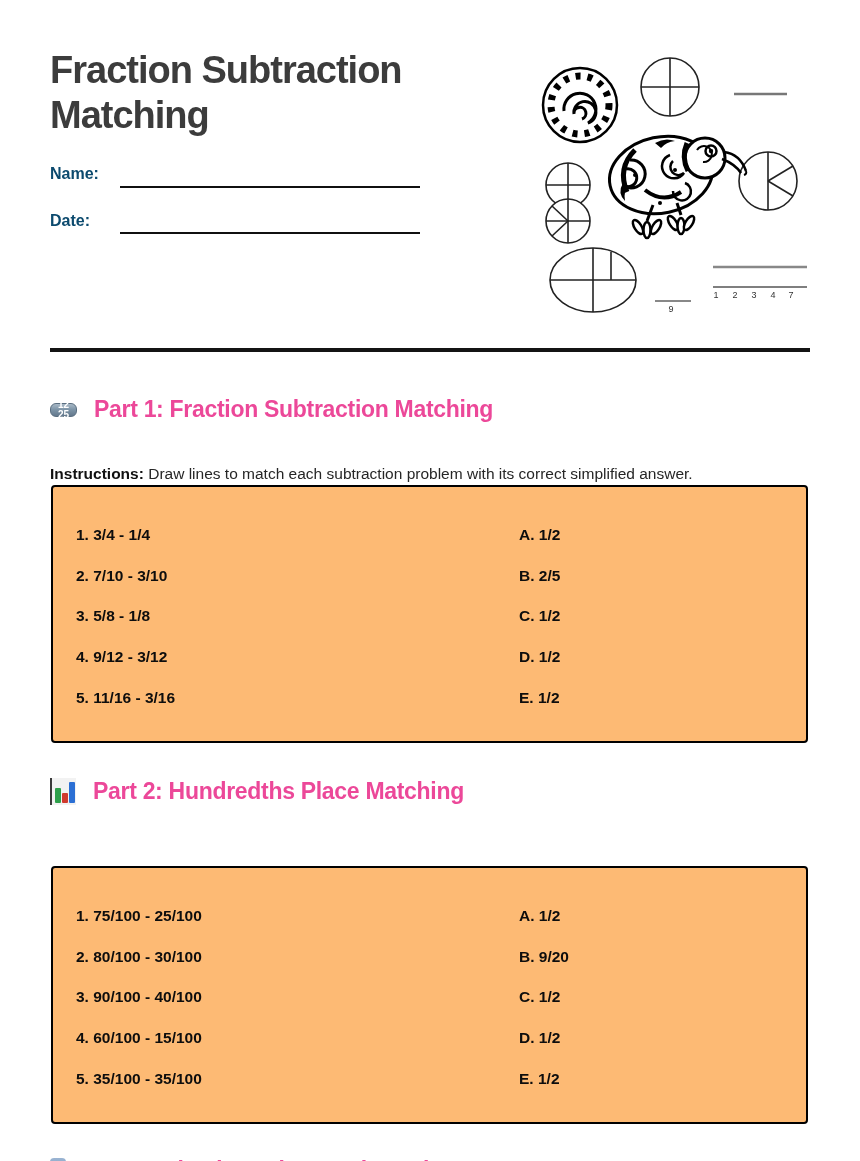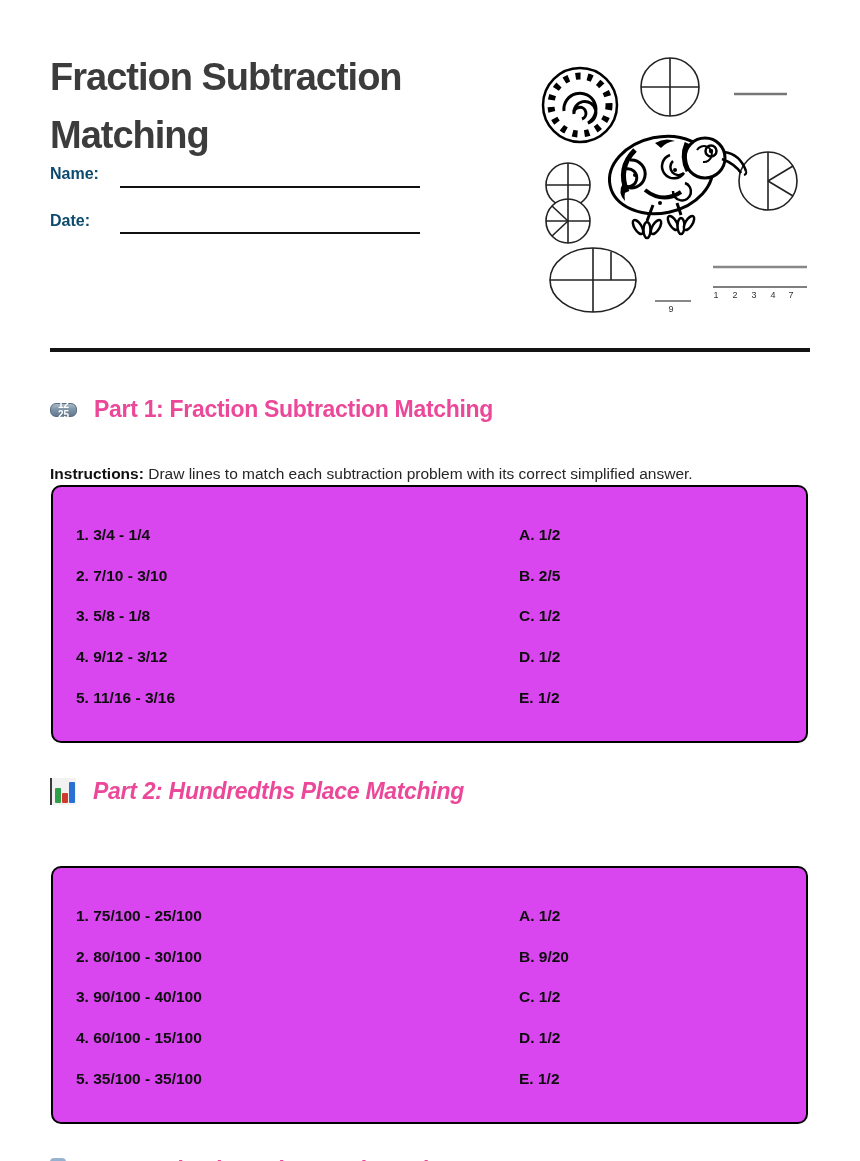--- a/index.html
+++ b/index.html
@@ -1,56 +1,56 @@
 <!DOCTYPE html>
 <html><head>
 <meta charset="utf-8">
 <style>
   html,body{margin:0;padding:0;background:#fff;}
   .page{position:relative;width:860px;height:1161px;background:#ffffff;overflow:hidden;
         font-family:"Liberation Sans",sans-serif;color:#111;}
 
   .title{position:absolute;left:50px;top:48px;width:480px;margin:0;
-         font-size:38px;line-height:58px;font-weight:bold;color:#3c3c3c;letter-spacing:-1px;}
+         font-size:38px;line-height:45px;font-weight:bold;color:#3c3c3c;letter-spacing:-1px;}
 
   .field-label{position:absolute;left:50px;font-size:16px;font-weight:bold;color:#0c4a6e;}
   .lbl-name{top:165px;}
   .lbl-date{top:212px;}
   .field-line{position:absolute;left:120px;width:300px;height:0;border-bottom:2px solid #101010;}
   .line-name{top:186px;}
   .line-date{top:232px;}
 
   .illustration{position:absolute;left:535px;top:55px;width:280px;height:265px;}
 
   .divider{position:absolute;left:50px;top:348px;width:760px;height:4px;background:#141414;}
 
   .part-heading{position:absolute;left:50px;display:flex;align-items:center;gap:9px;}
   .part-heading h2{margin:8px;font-size:23px;font-weight:bold;color:#ec4899;letter-spacing:-0.3px;}
-  .ph1{top:388px;} .ph2{top:770px;font-style:italic;} .ph3{top:1149px;}
+  .ph1{top:388px;} .ph2{top:770px;} .ph3{top:1149px;}
 
   .icon-num{width:27px;height:14px;border-radius:6px;flex:0 0 auto;
             background:linear-gradient(180deg,#a9b9c7 0%,#7e95a8 45%,#63788c 100%);
             border:1px solid #5a6e80;box-sizing:border-box;
             color:#fff;font-size:10px;font-weight:bold;line-height:10px;
             display:flex;flex-direction:column;align-items:center;justify-content:center;}
   .icon-chart{width:26px;height:27px;flex:0 0 auto;position:relative;background:#f2f2f2;
               border-left:2px solid #3a3a3a;box-sizing:border-box;}
   .icon-chart .bar{position:absolute;bottom:2px;width:6px;border-radius:1px;}
   .bar-g{left:3px;height:15px;background:#2ea04b;}
   .bar-r{left:10px;height:10px;background:#d03a2e;}
   .bar-b{left:17px;height:21px;background:#2b6fd4;}
   .icon-part3{width:16px;height:26px;border-radius:4px;flex:0 0 auto;
               background:linear-gradient(180deg,#9ab4d2,#6f93bb);}
 
   .instructions{position:absolute;left:50px;width:720px;font-size:15.5px;color:#262626;}
   .ins1{top:441px;margin-top:24px;} .ins2{top:823px;}
   .instructions b{color:#111;}
 
   .match-box{position:absolute;left:51px;width:757px;height:258px;box-sizing:border-box;
-             border:2.5px solid #000;border-radius:10px;background:#d946ef;padding-top:28px;}
+             border:2.5px solid #000;border-radius:4px;background:#fdba74;padding-top:28px;}
   .box1{top:485px;} .box2{top:866px;}
   .match-row{display:grid;grid-template-columns:443px auto;align-items:center;
              height:40.6px;padding-left:23px;font-size:15.5px;font-weight:bold;color:#0d0d0d;}
 </style>
 </head>
 <body>
 
 <div class="page">
 
   <h1 class="title">Fraction Subtraction Matching</h1>

